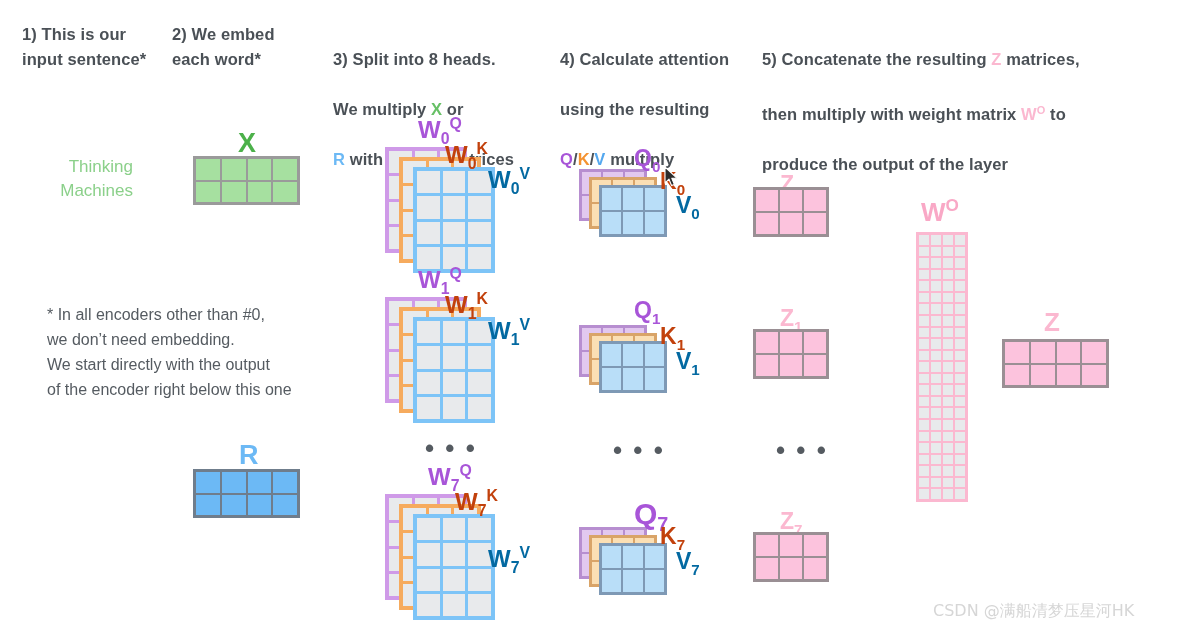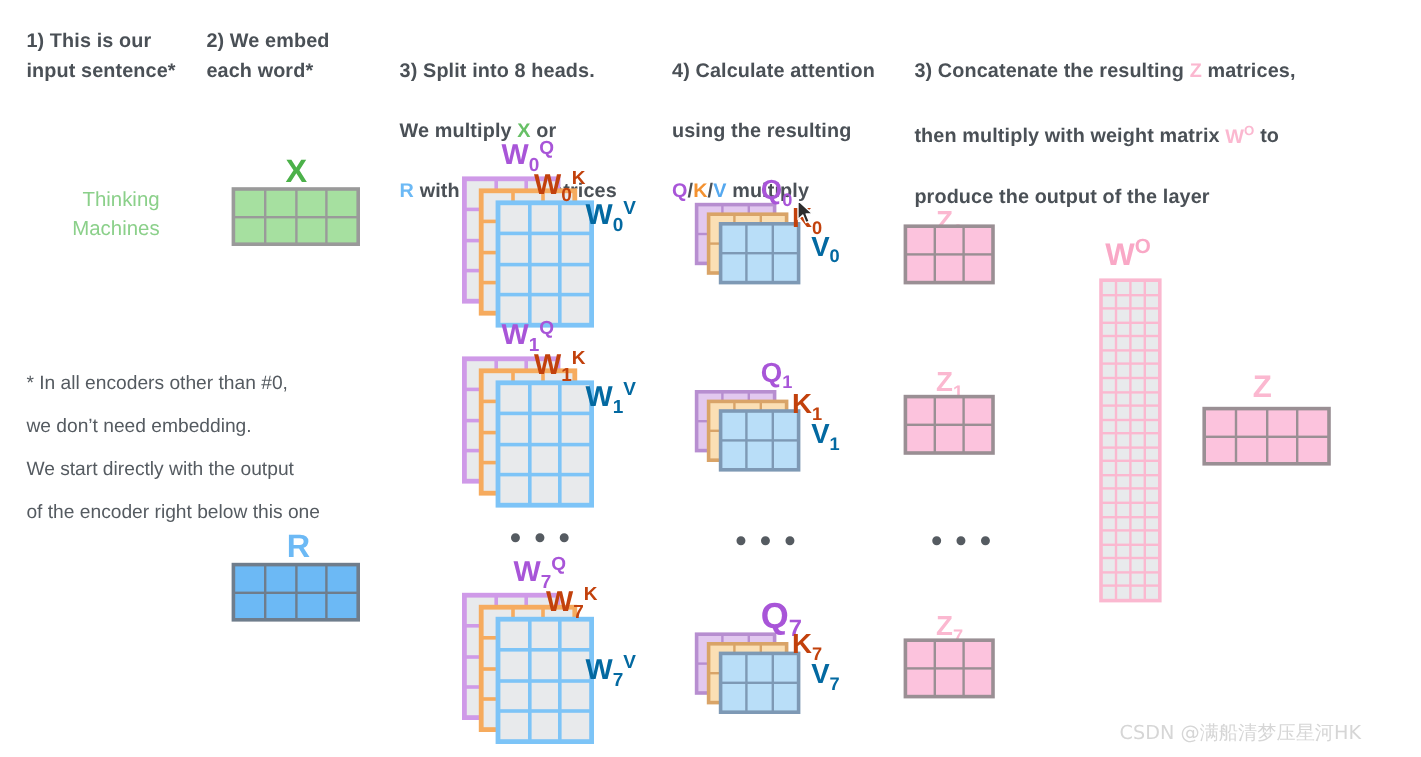--- a/index.html
+++ b/index.html
@@ -15,22 +15,22 @@
   .cap-x{color:#67c066;font-weight:600;}
   .cap-r{color:#6cb9f5;font-weight:600;}
   .cap-q{color:#a855d8;font-weight:600;}
   .cap-k{color:#f49230;font-weight:600;}
   .cap-v{color:#54a8ef;font-weight:600;}
   .cap-z{color:#fbb8d0;font-weight:600;}
   .cap-wo{color:#fbb8d0;font-weight:600;}
   .sup{font-size:11px;vertical-align:super;}
 
   
-  .note{position:absolute;color:#555b61;font-size:16px;line-height:36px;
-        white-space:pre-line;font-weight:400;}
+  .note{position:absolute;color:#555b61;font-size:16px;line-height:25px;
+        white-space:pre-line;font-weight:400;margin-left:25px;}
 
   
   .words{position:absolute;color:#8bd08a;font-size:17px;line-height:24px;
          text-align:right;white-space:pre-line;font-weight:400;}
 
   
   .mat{position:absolute;display:grid;box-sizing:border-box;}
   .mat > i{display:block;box-sizing:border-box;}
 
   
@@ -108,21 +108,21 @@
     <span class="cap-r">R</span><span> with weight matrices</span>
   </div>
 
   <div class="caption" style="left:560px;top:22px;width:210px;">
     <span>4) Calculate attention</span><br>
     <span>using the resulting</span><br>
     <span class="cap-q">Q</span><span>/</span><span class="cap-k">K</span><span>/</span><span class="cap-v">V</span><span> multiply</span>
   </div>
 
   <div class="caption" style="left:762px;top:22px;width:400px;">
-    <span>3) Concatenate the resulting </span><span class="cap-z">Z</span><span> matrices,</span><br>
+    <span>5) Concatenate the resulting </span><span class="cap-z">Z</span><span> matrices,</span><br>
     <span>then multiply with weight matrix </span><span class="cap-wo"><span>W</span><span class="sup">O</span></span><span> to</span><br>
     <span>produce the output of the layer</span>
   </div>
 
   <div class="note" style="left:22px;top:302px;width:310px;">* In all encoders other than #0,
 we don’t need embedding.
 We start directly with the output
 of the encoder right below this one</div>
 
   <div class="words" style="left:18px;top:155px;width:115px;">Thinking

